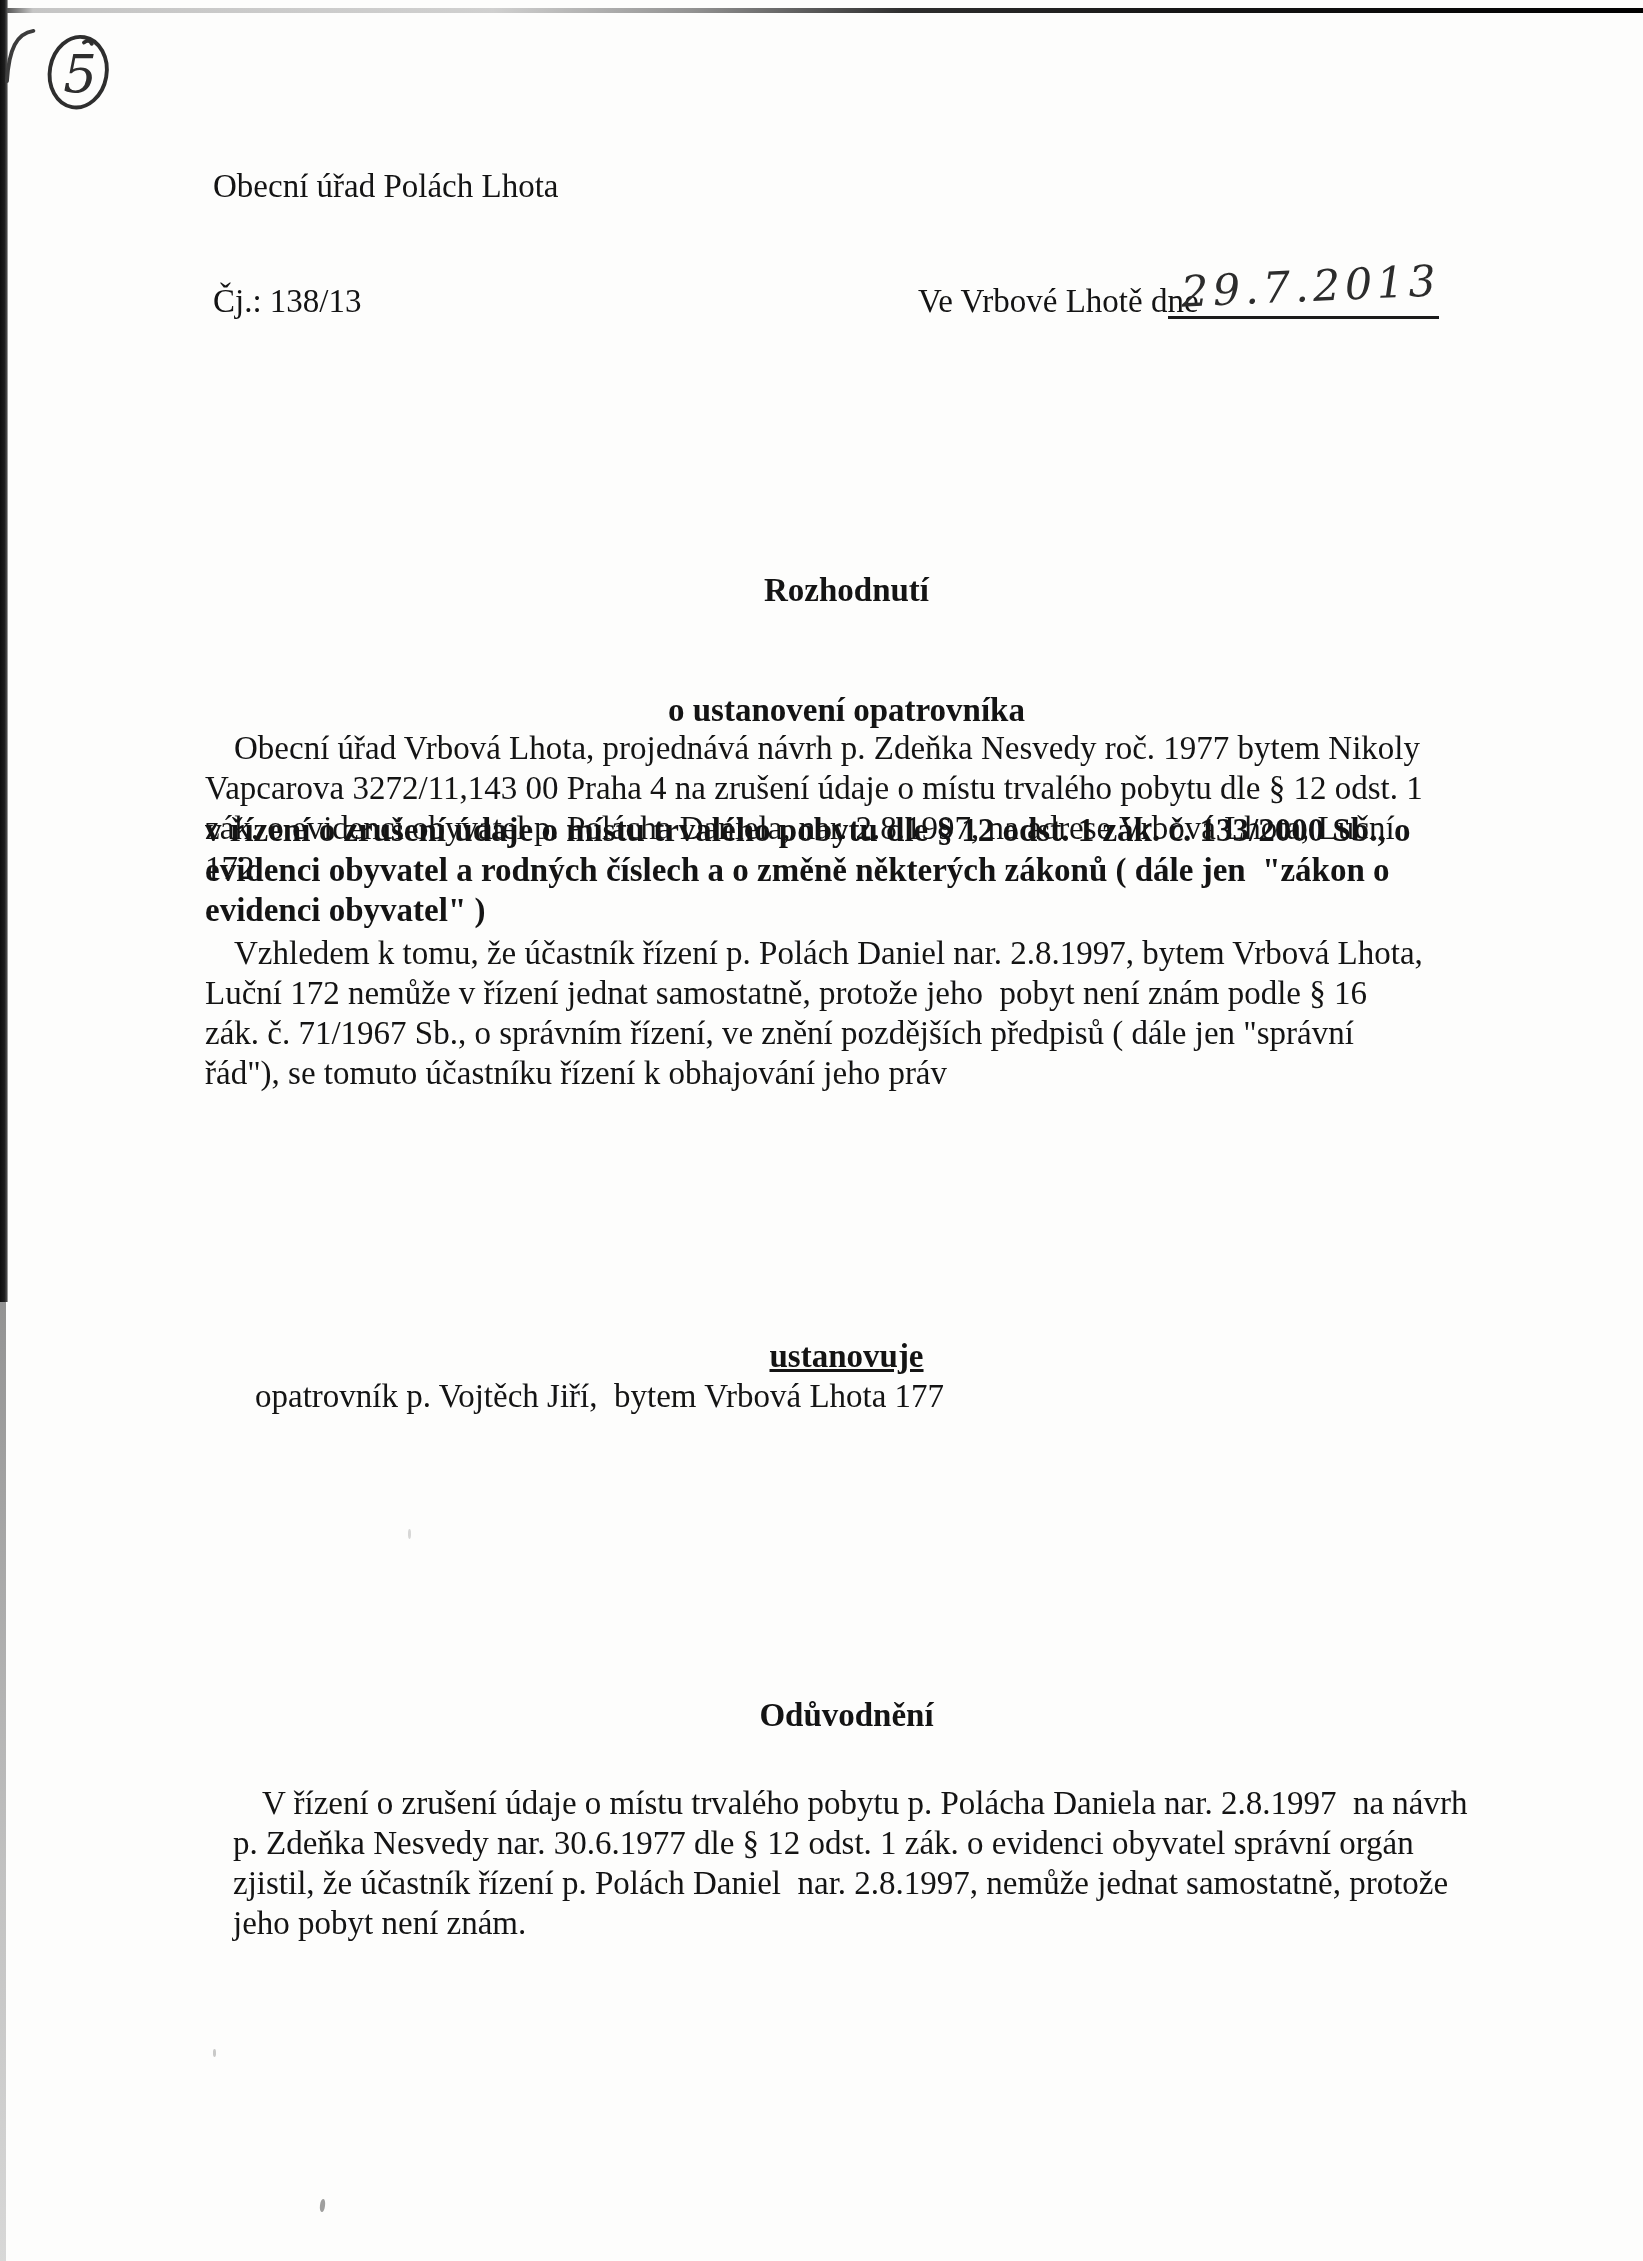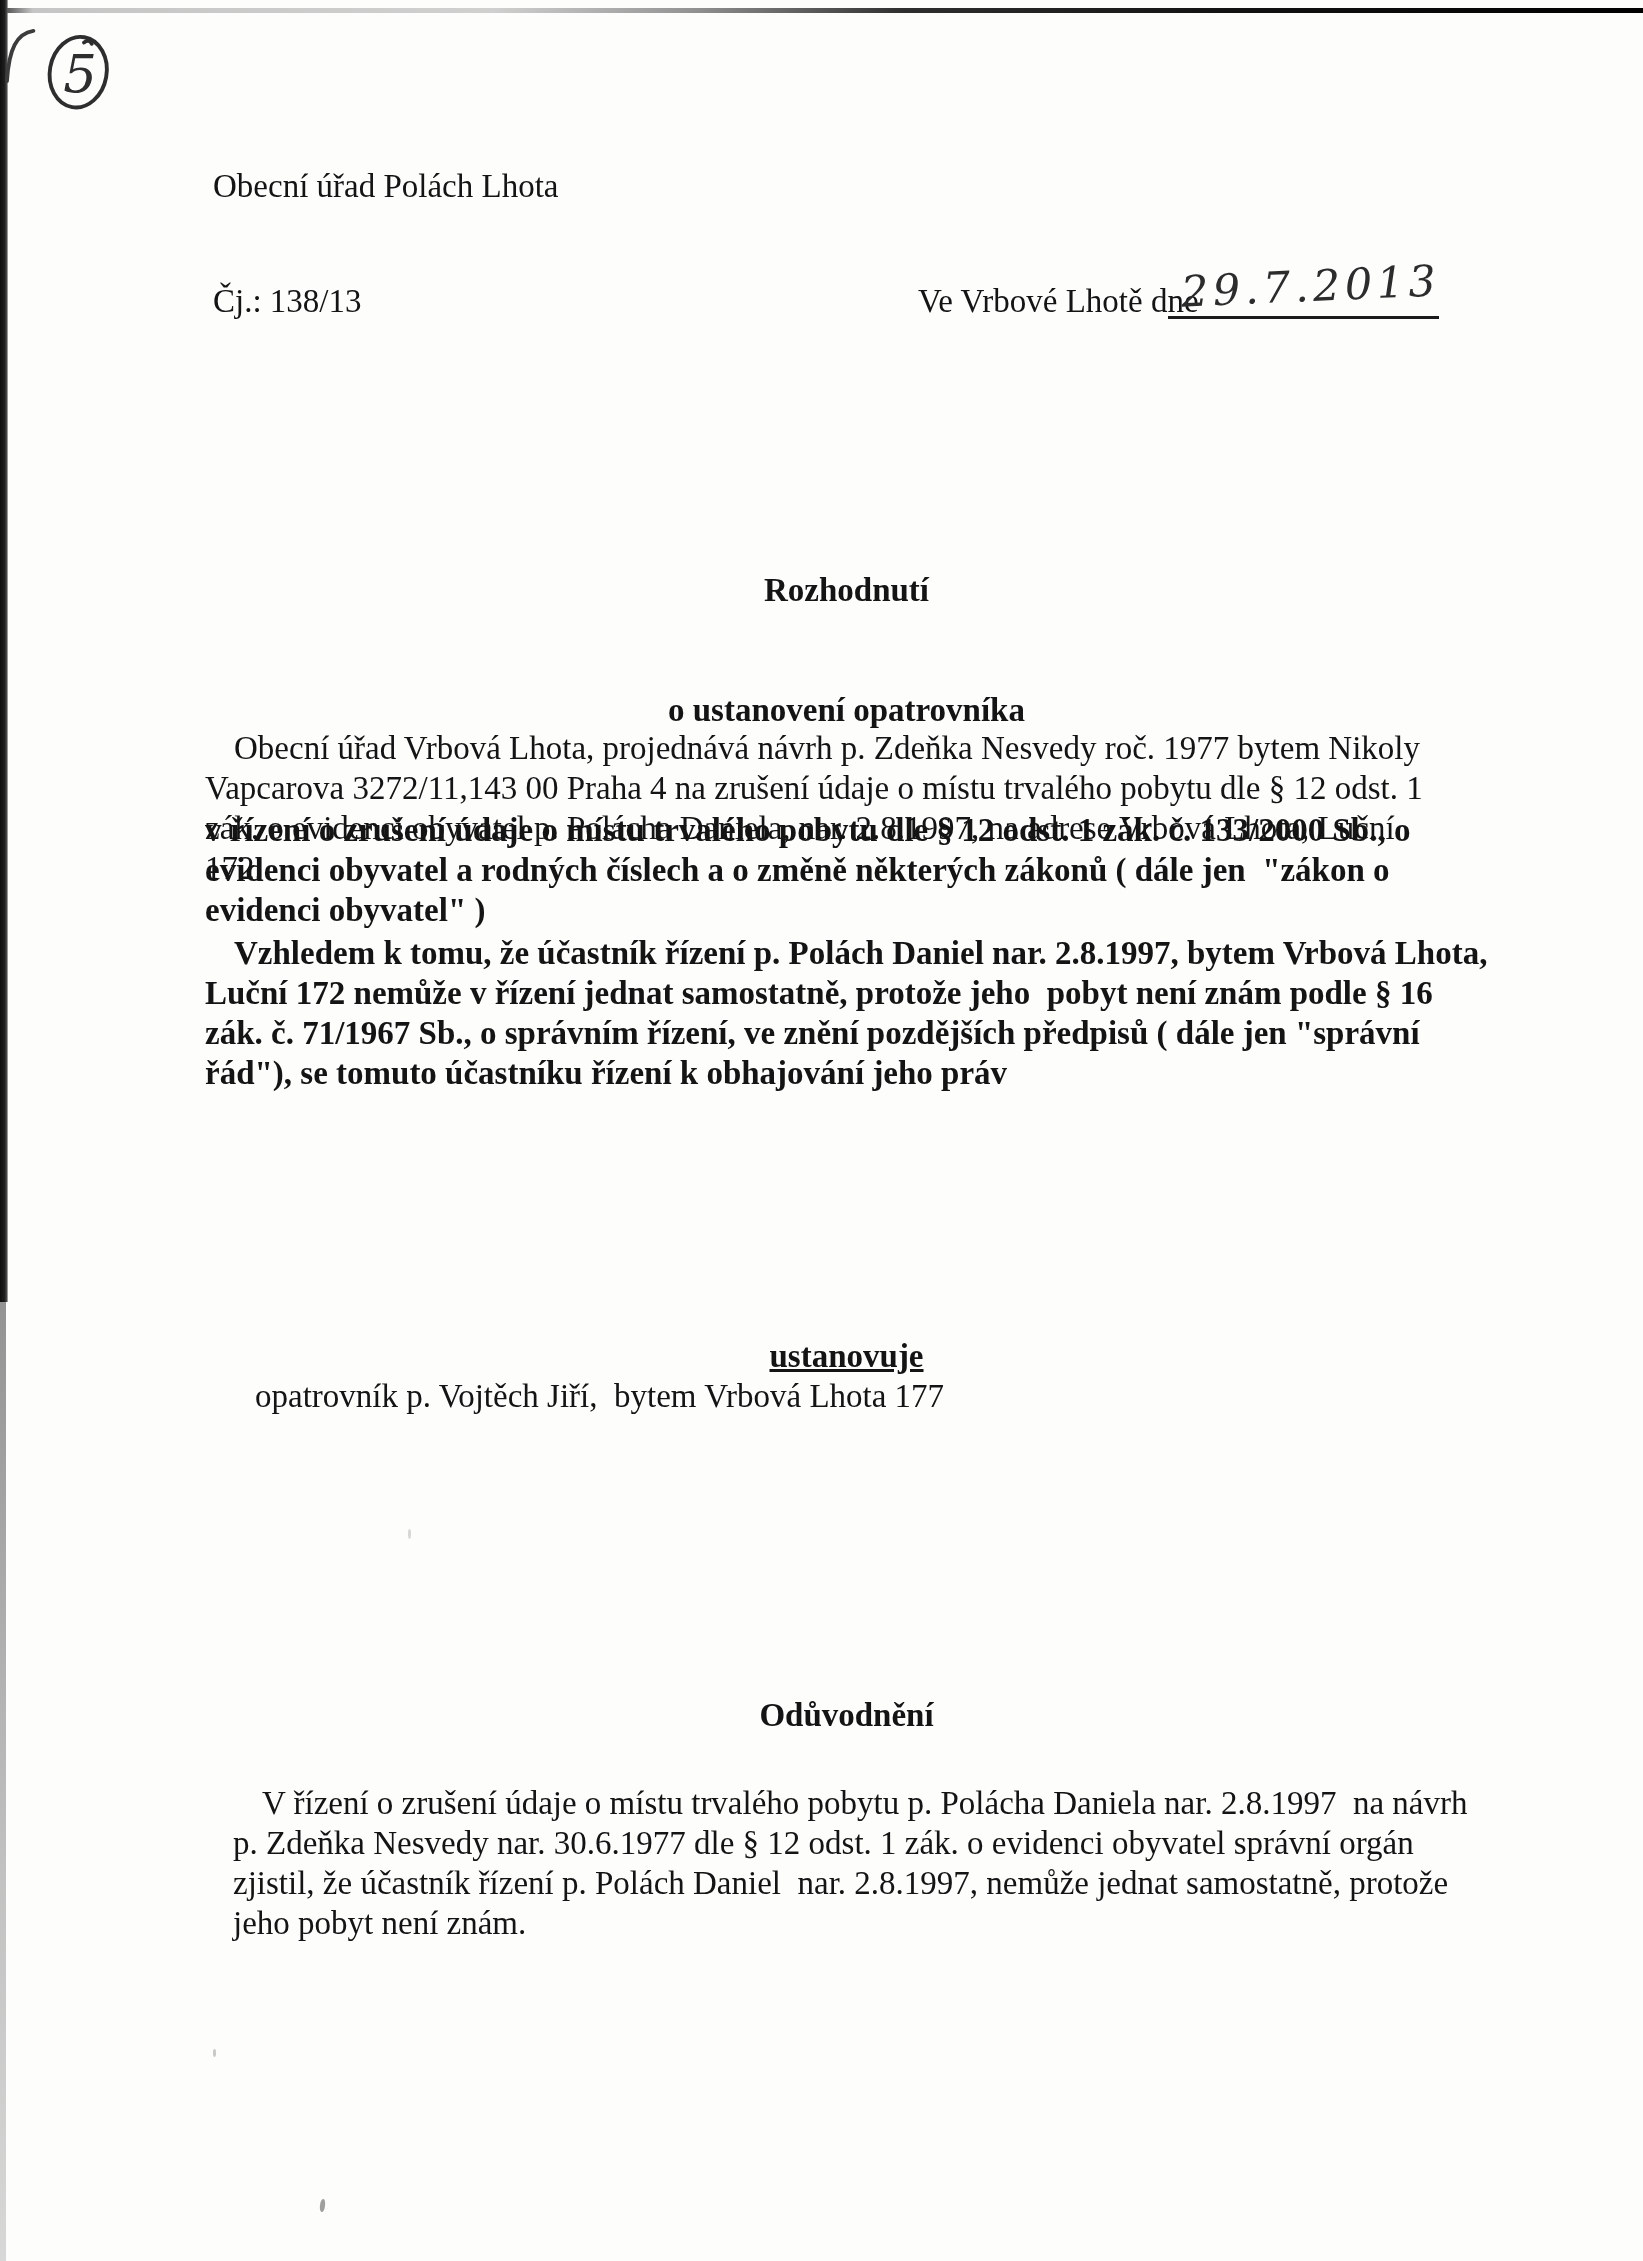--- a/index.html
+++ b/index.html
@@ -50,21 +50,21 @@
   .date-underline { position: absolute; left: 1168px; top: 316px; width: 271px; height: 3.2px; background: #1b1b1b; }
 
   .content-block { left: 205px; width: 1283px; }
   .bold { font-weight: bold; }
   .centered { text-align: center; }
 
   .title-block { position: absolute; top: 490px; }
   .title-block .t-line { line-height: 40px; }
 
   .p1 { top: 728px; text-indent: 29px; }
-  .p2 { top: 933px; text-indent: 29px; font-weight: bold; }
+  .p2 { top: 933px; text-indent: 29px; }
   .ustanovuje { top: 1336px; text-decoration: underline; }
   .verdict { left: 255px; top: 1376px; }
   .oduvodneni { top: 1695px; }
   .p3 { top: 1783px; text-indent: 29px; margin-left: 28px; }
 </style>
 </head>
 <body>
 
 <div class="page">
 

